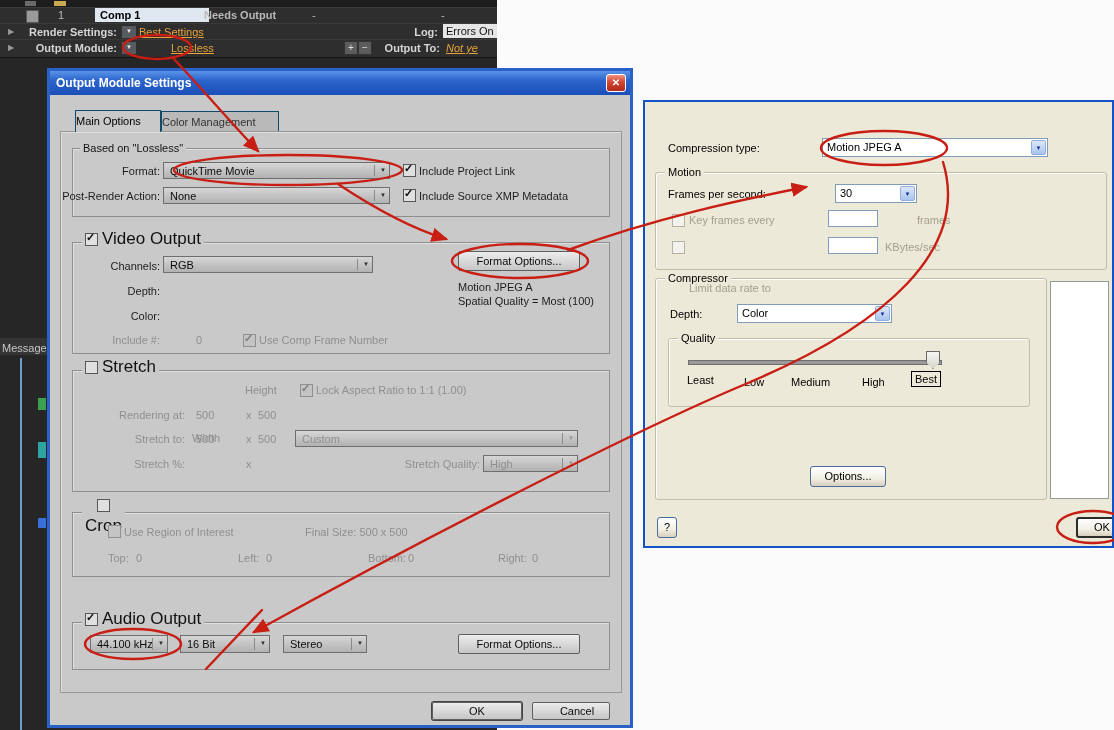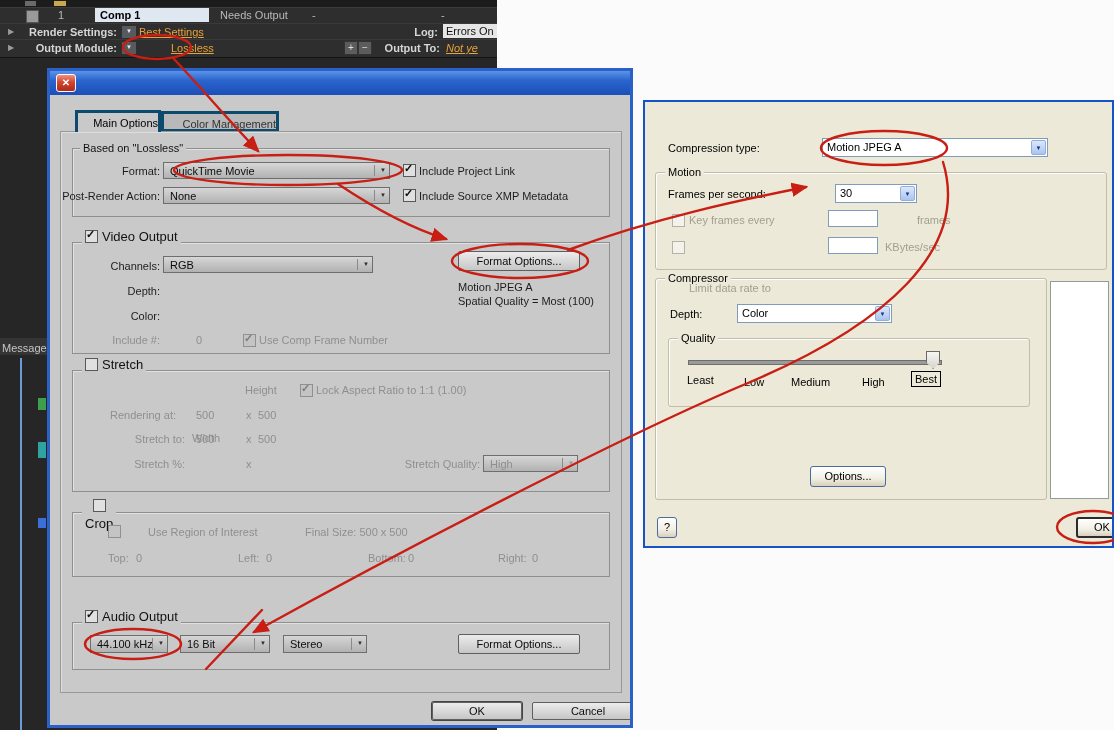--- a/index.html
+++ b/index.html
@@ -15,40 +15,40 @@
           font-size:6px;text-align:center;line-height:11px;}
   .pm{width:12px;height:12px;background:#5c5c5c;border:1px solid #333;color:#ddd;font-size:10px;
       line-height:11px;text-align:center;}
   
   .lab{font-size:11px;color:#1d1d1d;line-height:13px;white-space:nowrap;}
   .right{text-align:right;}
   .gray{color:#8f8f8f;}
   .gbox{border:1px solid #8f8f8f;box-shadow:inset 1px 1px 0 rgba(255,255,255,.45);}
   .glabel{font-size:11px;color:#111;background:#c9c9c9;padding:0 3px;white-space:nowrap;}
   .ghead{background:#c9c9c9;padding:0 3px;display:flex;align-items:center;gap:4px;
-         font-size:13px;color:#111;white-space:nowrap;}
+         font-size:17px;color:#111;white-space:nowrap;}
   .cbi{width:11px;height:11px;background:#e0e0e0;border:1px solid #585858;display:inline-block;
        position:relative;flex:0 0 auto;}
   .cbi.checked::after{content:"✓";position:absolute;left:0;top:-3px;font-size:11px;font-weight:bold;color:#101010;}
   .cb{width:11px;height:11px;background:#e0e0e0;border:1px solid #585858;}
   .cb.checked::after{content:"✓";display:block;margin-top:-3px;font-size:11px;font-weight:bold;color:#101010;}
   .cb.dis{background:#c4c4c4;border-color:#909090;}
   .cb.dis.checked::after{color:#7f7f7f;}
   .dd{background:linear-gradient(180deg,#d6d6d6,#b2b2b2);border:1px solid #6e6e6e;font-size:11px;
       color:#0c0c0c;box-sizing:border-box;overflow:hidden;white-space:nowrap;}
   .dd .ddv{display:block;padding:2px 0 0 6px;}
   .dd::before{content:"▼";position:absolute;right:3px;top:4px;font-size:6px;color:#2e2e2e;}
   .dd::after{content:"";position:absolute;right:14px;top:2px;bottom:2px;border-left:1px solid #8a8a8a;}
   .dd.dis{color:#8f8f8f;}
   .dd.dis::before{color:#979797;}
   .btn{background:linear-gradient(180deg,#ececec,#c6c6c6);border:1px solid #5f5f5f;border-radius:2px;
        font-size:11px;color:#0c0c0c;text-align:center;box-sizing:border-box;}
   .btn.default{box-shadow:0 0 0 1px #454545;}
   .panel{border:1px solid #989898;box-shadow:inset 1px 1px 0 rgba(255,255,255,.4);}
-  .tab{background:#b9b9b9;border:3px solid #0c4a6e;font-size:11px;color:#333;text-align:right;
+  .tab{background:#b9b9b9;border:1px solid #0c4a6e;font-size:11px;color:#333;text-align:left;
        line-height:20px;box-sizing:border-box;}
   .tab.active{background:#c9c9c9;border-bottom:none;color:#000;z-index:2;}
   .oms-title{background:linear-gradient(180deg,#5a94e8 0%,#2a64cc 40%,#1c4fb8 100%);
              display:flex;align-items:center;padding:0 4px 0 6px;box-sizing:border-box;}
   .title-text{font-size:12px;font-weight:bold;color:#fff;flex:1;white-space:nowrap;}
   .close-btn{width:18px;height:16px;background:linear-gradient(180deg,#ef9280,#d24530 45%,#b02a18);
              border:1px solid #fff;border-radius:3px;color:#fff;font-size:10px;font-weight:bold;
              text-align:center;line-height:15px;}
   
   .cs-title{background:linear-gradient(180deg,#418ae8 0%,#1a5ad8 45%,#0c46c0 100%);
@@ -83,21 +83,21 @@
   <div class="abs" style="left:497px;top:0;width:617px;height:730px;background:#fbfbfb;"></div>
 
   <div class="abs" style="left:0;top:0;width:497px;height:57px;background:#2e2e2e;border-bottom:1px solid #141414;overflow:hidden;">
     <div class="abs" style="left:0;top:0;width:497px;height:7px;background:#1c1c1c;border-bottom:1px solid #3c3c3c;"></div>
     <div class="abs" style="left:25px;top:1px;width:11px;height:5px;background:#6a6a6a;"></div>
     <div class="abs" style="left:54px;top:1px;width:12px;height:5px;background:#caa84f;"></div>
 
     <div class="abs" style="left:26px;top:10px;width:11px;height:11px;background:#9a9a9a;border:1px solid #555;"></div>
     <span class="abs t-gray" style="left:58px;top:9px;">1</span>
     <div class="abs" style="left:95px;top:8px;width:114px;height:14px;background:#dfe7f0;color:#000;font-weight:bold;font-size:11px;line-height:14px;padding-left:5px;box-sizing:border-box;">Comp 1</div>
-    <span class="abs t-gray" style="left:220px;top:9px;">Needs Output</span>
+    <span class="abs t-gray" style="left:204px;top:9px;font-weight:bold;">Needs Output</span>
     <span class="abs t-gray" style="left:312px;top:9px;">-</span>
     <span class="abs t-gray" style="left:441px;top:9px;">-</span>
 
     <div class="abs" style="left:0;top:23px;width:497px;height:1px;background:#3a3a3a;"></div>
     <span class="abs tri" style="left:8px;top:27px;">▶</span>
     <div class="abs t-bold" style="left:0;top:26px;width:117px;text-align:right;">Render Settings:</div>
     <div class="abs ddicon" style="left:121px;top:25px;"><span>▼</span></div>
     <span class="abs t-orange" style="left:139px;top:26px;">Best Settings</span>
     <div class="abs t-bold" style="left:385px;top:26px;width:53px;text-align:right;">Log:</div>
     <div class="abs" style="left:443px;top:24px;width:60px;height:14px;background:#e6e6e6;color:#111;font-size:11px;line-height:14px;padding-left:3px;">Errors On</div>
@@ -116,20 +116,21 @@
   <div class="abs" style="left:0;top:338px;width:47px;height:17px;background:#343434;overflow:hidden;">
     <span style="font-size:11px;color:#c6c6c6;padding-left:2px;white-space:nowrap;">Message</span>
   </div>
   <div class="abs" style="left:20px;top:358px;width:2px;height:372px;background:#6d9bd4;"></div>
   <div class="abs" style="left:38px;top:398px;width:8px;height:12px;background:#3d9e4e;"></div>
   <div class="abs" style="left:38px;top:442px;width:8px;height:16px;background:#2fa3a0;"></div>
   <div class="abs" style="left:38px;top:518px;width:8px;height:10px;background:#3a6fd8;"></div>
 
   <div class="abs" style="left:47px;top:68px;width:586px;height:660px;border:3px solid #2a60c8;background:#c9c9c9;box-sizing:border-box;z-index:10;overflow:hidden;">
     <div class="abs oms-title" style="left:0;top:0;width:580px;height:24px;">
+      <span class="title-text">Output Module Settings</span>
       <div class="close-btn"><span>✕</span></div>
     </div>
 
     <div class="abs tab active" style="left:25px;top:39px;width:86px;height:22px;">Main Options</div>
     <div class="abs tab" style="left:111px;top:40px;width:118px;height:21px;">Color Management</div>
     <div class="abs panel" style="left:10px;top:60px;width:560px;height:560px;"></div>
 
     <div class="abs gbox" style="left:22px;top:77px;width:536px;height:67px;"></div>
     <span class="abs glabel" style="left:30px;top:71px;">Based on "Lossless"</span>
     <div class="abs lab right" style="left:30px;top:94px;width:80px;">Format:</div>
@@ -166,42 +167,45 @@
 
     <div class="abs gbox" style="left:22px;top:299px;width:536px;height:120px;"></div>
     <div class="abs ghead" style="left:32px;top:286px;">
       <span class="cbi"></span>
       <span>Stretch</span>
     </div>
     <span class="abs lab gray" style="left:142px;top:313px;margin-top:48px;">Width</span>
     <span class="abs lab gray" style="left:195px;top:313px;">Height</span>
     <div class="abs cb dis checked" style="left:250px;top:313px;"></div>
     <span class="abs lab gray" style="left:266px;top:313px;">Lock Aspect Ratio to 1:1 (1.00)</span>
-    <div class="abs lab right gray" style="left:26px;top:338px;width:100px;">Rendering at:</div>
+    <div class="abs lab right gray" style="left:35px;top:338px;width:100px;">Rendering at:</div>
     <span class="abs lab gray" style="left:146px;top:338px;">500</span>
     <span class="abs lab gray" style="left:196px;top:338px;">x</span>
     <span class="abs lab gray" style="left:208px;top:338px;">500</span>
     <div class="abs lab right gray" style="left:35px;top:362px;width:100px;">Stretch to:</div>
     <span class="abs lab gray" style="left:146px;top:362px;">500</span>
     <span class="abs lab gray" style="left:196px;top:362px;">x</span>
     <span class="abs lab gray" style="left:208px;top:362px;">500</span>
+    <div class="abs dd dis" style="left:245px;top:359px;width:283px;height:17px;">
+        <span class="ddv">Custom</span>
+      </div>
     <div class="abs lab right gray" style="left:35px;top:387px;width:100px;">Stretch %:</div>
     <span class="abs lab gray" style="left:196px;top:387px;">x</span>
     <div class="abs lab right gray" style="left:330px;top:387px;width:100px;">Stretch Quality:</div>
     <div class="abs dd dis" style="left:433px;top:384px;width:95px;height:17px;">
         <span class="ddv">High</span>
       </div>
 
     <div class="abs gbox" style="left:22px;top:441px;width:536px;height:63px;"></div>
     <div class="abs ghead" style="left:32px;top:428px;flex-direction:column;">
       <span class="cbi"></span>
       <span>Crop</span>
     </div>
     <div class="abs cb dis" style="left:58px;top:454px;"></div>
-    <span class="abs lab gray" style="left:74px;top:455px;margin-left:24px;">Use Region of Interest</span>
+    <span class="abs lab gray" style="left:74px;top:455px;">Use Region of Interest</span>
     <span class="abs lab gray" style="left:255px;top:455px;">Final Size: 500 x 500</span>
     <span class="abs lab gray" style="left:58px;top:481px;">Top:</span>
     <span class="abs lab gray" style="left:86px;top:481px;">0</span>
     <span class="abs lab gray" style="left:188px;top:481px;">Left:</span>
     <span class="abs lab gray" style="left:216px;top:481px;">0</span>
     <span class="abs lab gray" style="left:318px;top:481px;">Bottom:</span>
     <span class="abs lab gray" style="left:358px;top:481px;">0</span>
     <span class="abs lab gray" style="left:448px;top:481px;">Right:</span>
     <span class="abs lab gray" style="left:482px;top:481px;">0</span>
 
@@ -215,21 +219,21 @@
       </div>
     <div class="abs dd" style="left:130px;top:564px;width:90px;height:18px;">
         <span class="ddv">16 Bit</span>
       </div>
     <div class="abs dd" style="left:233px;top:564px;width:84px;height:18px;">
         <span class="ddv">Stereo</span>
       </div>
     <div class="abs btn" style="left:408px;top:563px;width:122px;height:20px;line-height:19px;">Format Options...</div>
 
     <div class="abs btn default" style="left:382px;top:631px;width:90px;height:18px;line-height:16px;">OK</div>
-    <div class="abs btn" style="left:482px;top:631px;width:100px;height:18px;line-height:16px;padding-left:12px;">Cancel</div>
+    <div class="abs btn" style="left:482px;top:631px;width:78px;height:18px;line-height:16px;padding-left:12px;">Cancel</div>
   </div>
 
   <div class="abs" style="left:643px;top:100px;width:471px;height:448px;border:2px solid #1452c8;background:#ece9d8;box-sizing:border-box;z-index:20;overflow:hidden;">
 
     <span class="abs xlab" style="left:23px;top:40px;">Compression type:</span>
     <div class="abs xdd" style="left:177px;top:36px;width:226px;height:19px;">
         <span class="xddv">Motion JPEG A</span>
       </div>
 
     <div class="abs xgbox" style="left:10px;top:70px;width:450px;height:96px;"></div>

